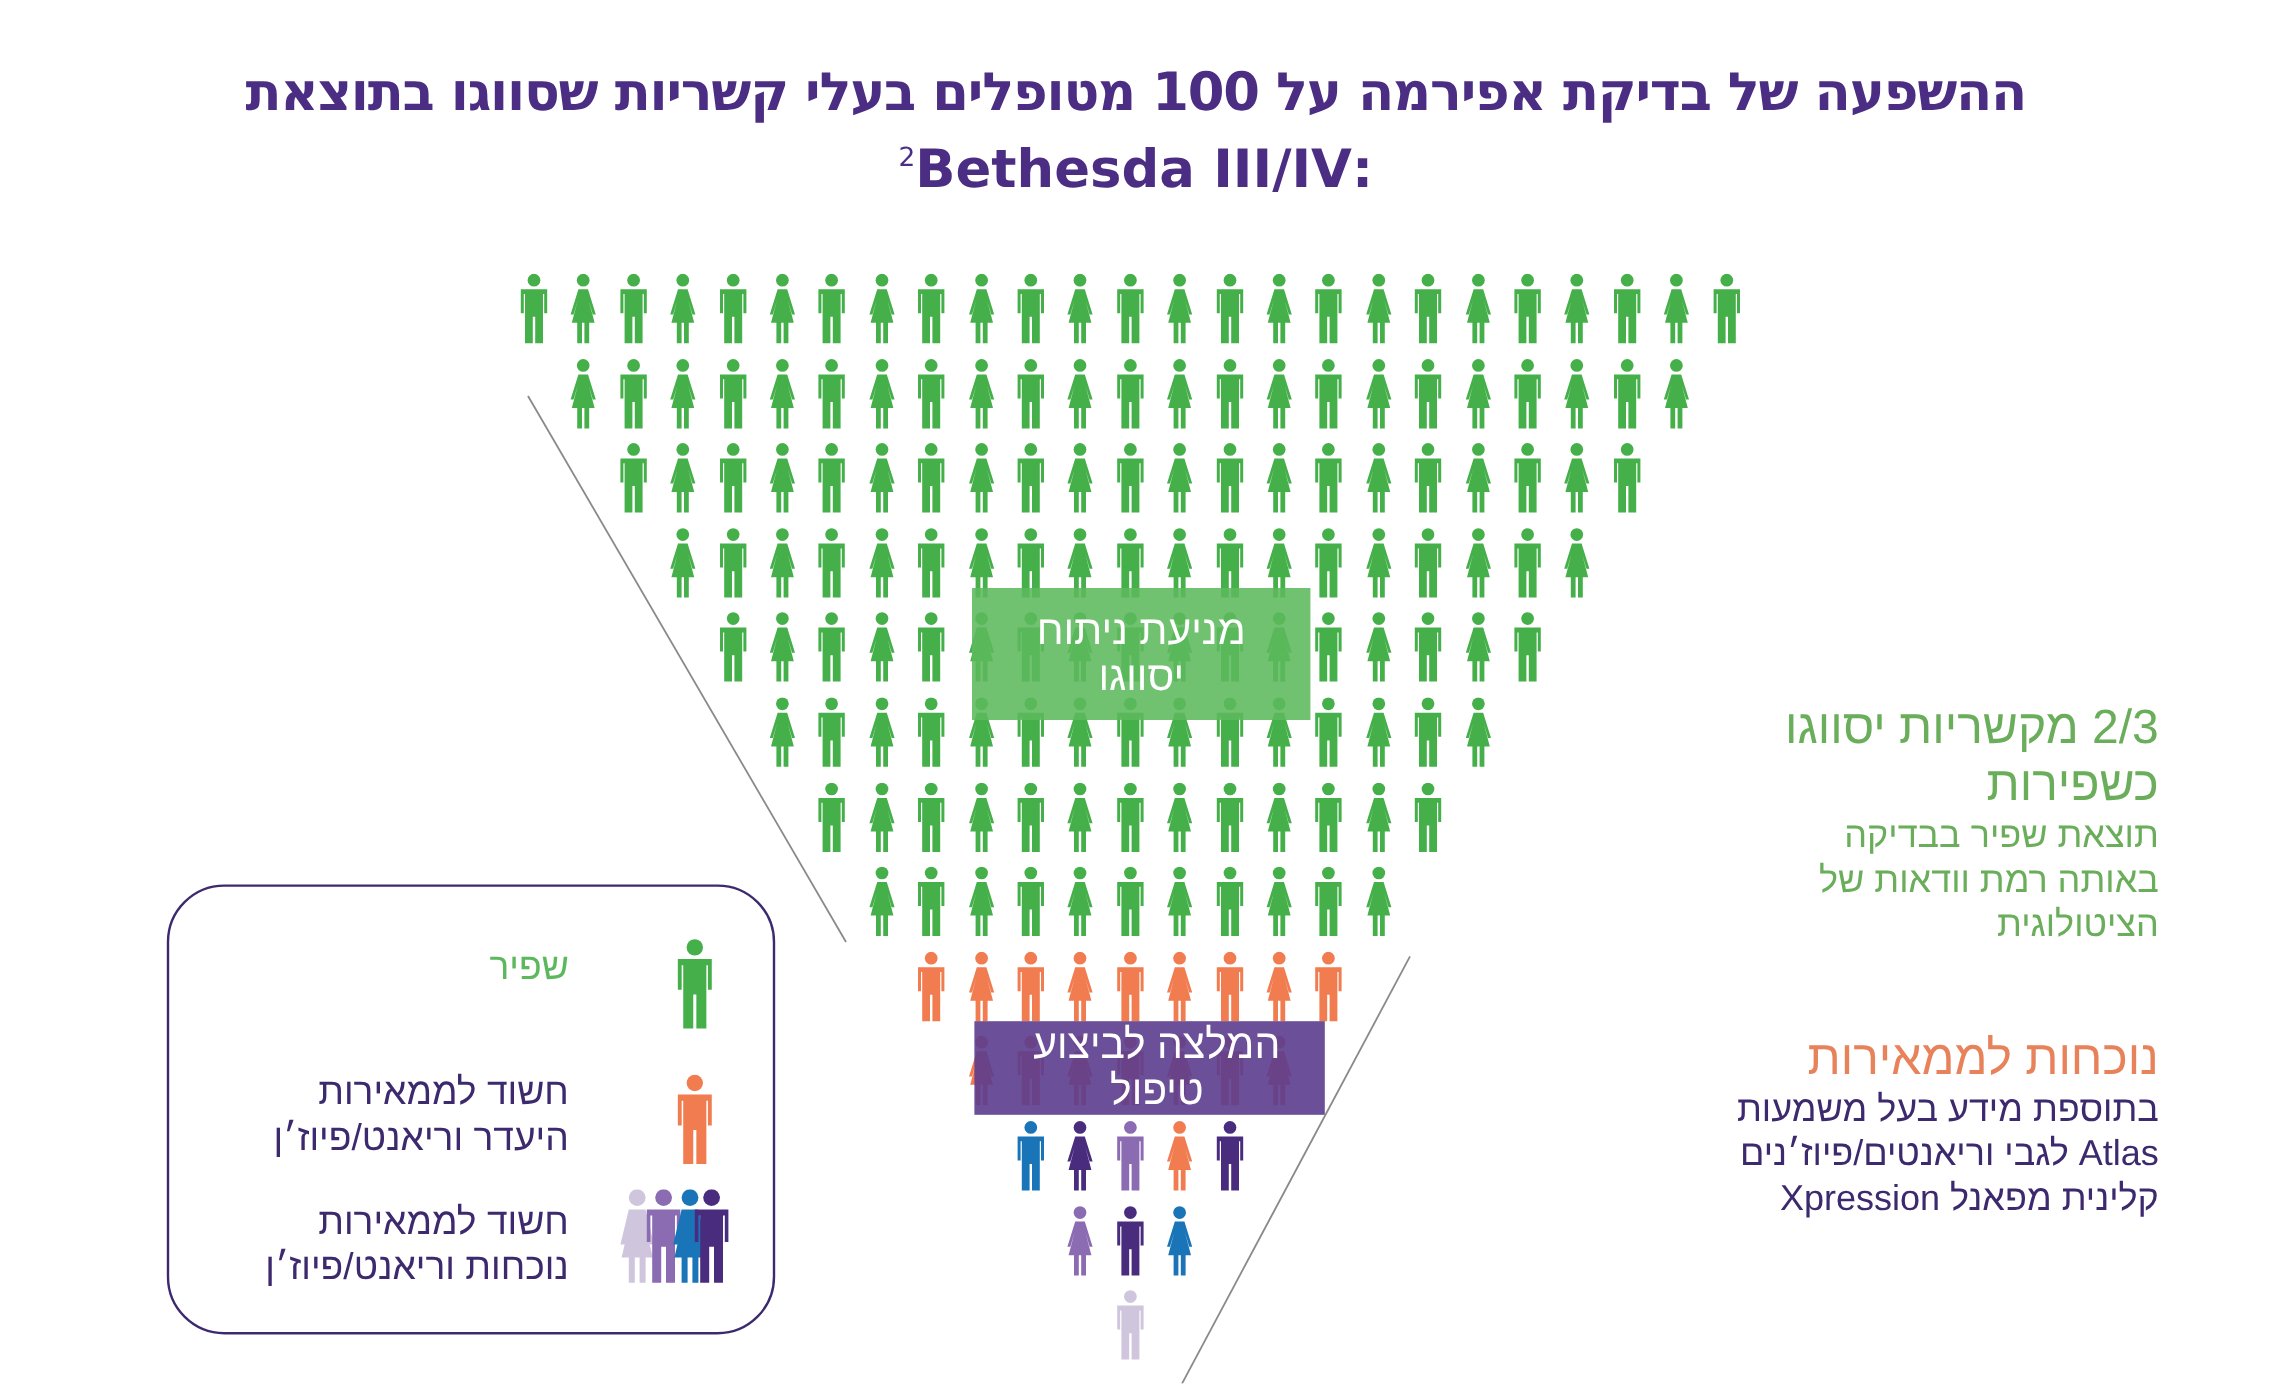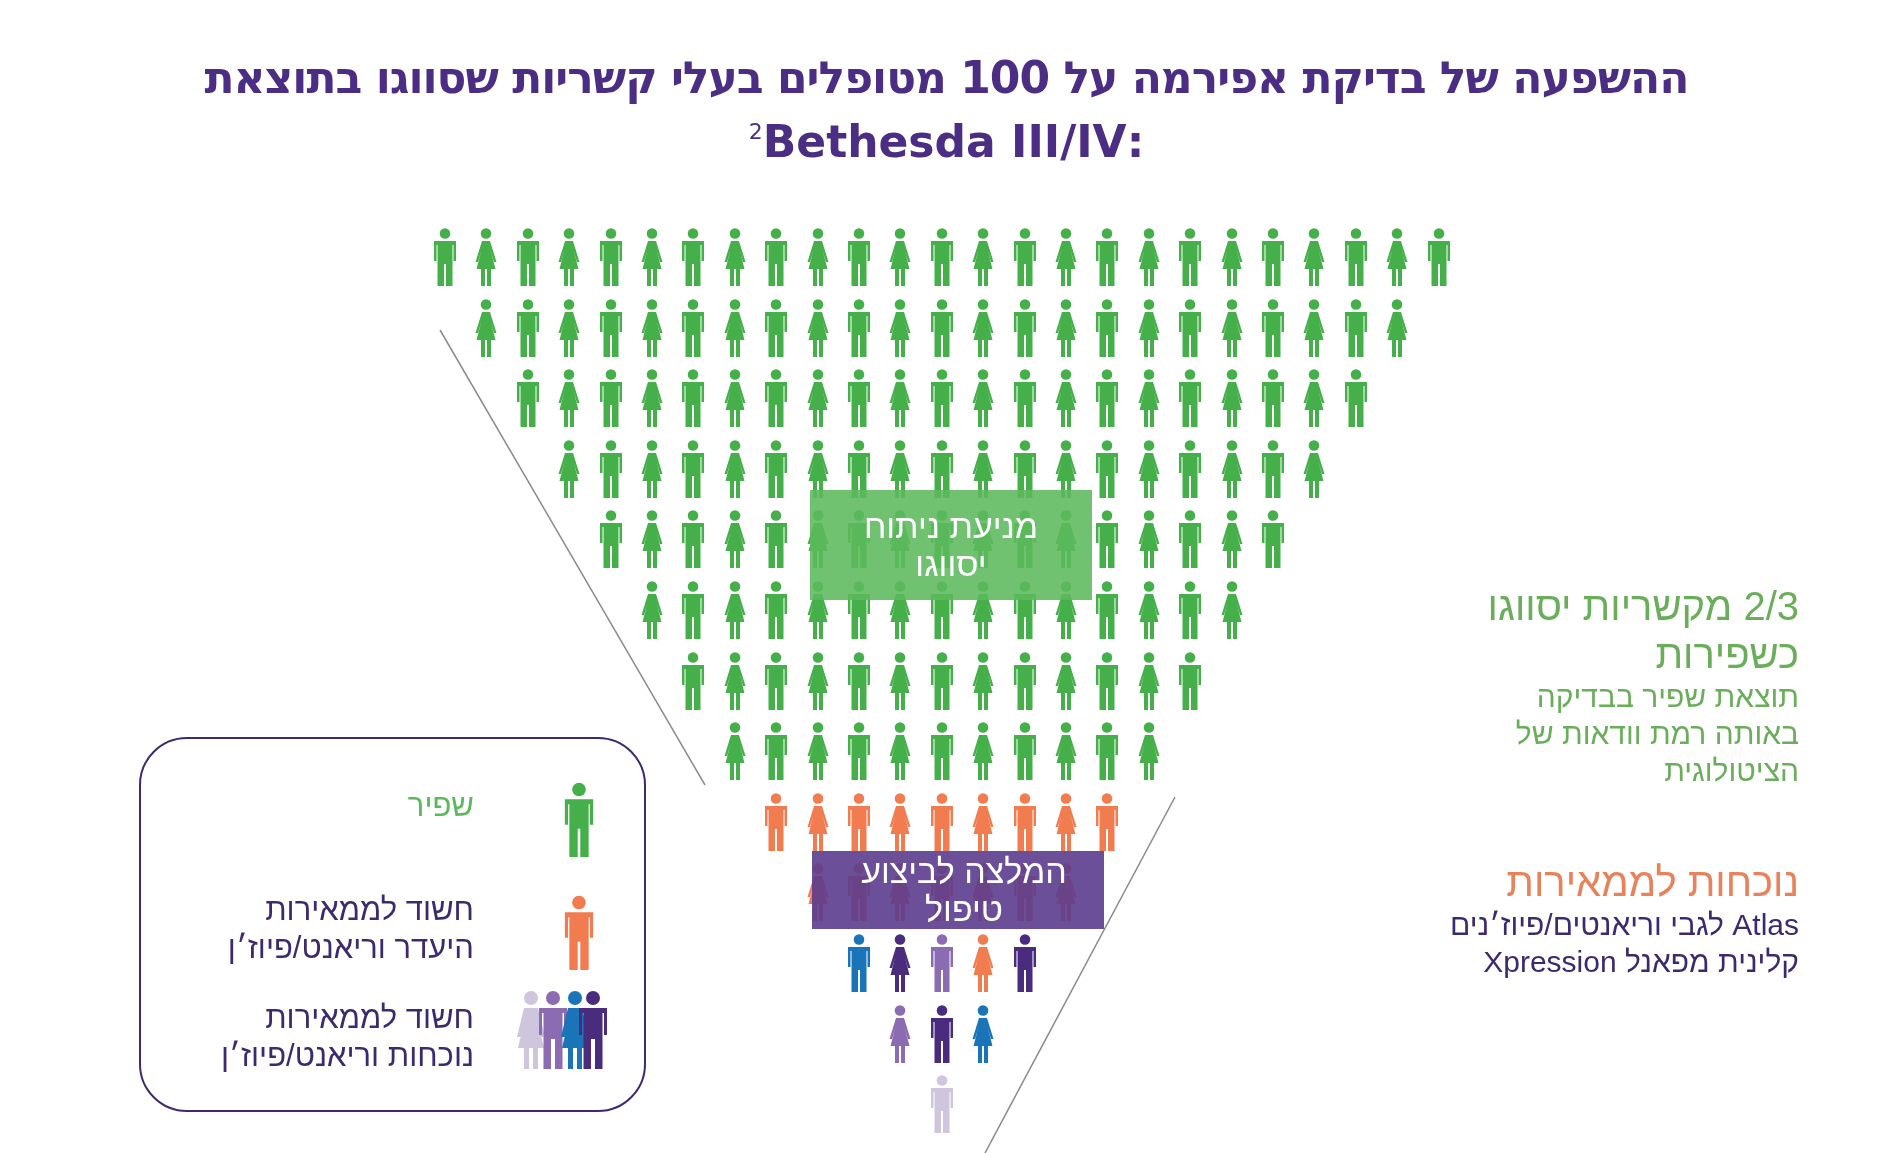--- a/index.html
+++ b/index.html
@@ -1126,15 +1126,16 @@
 
 <div class="side benign" style="top:582px;">
   <div class="head">2/3 מקשריות יסווגו</div>
   <div class="head">כשפירות</div>
   <div class="sub">תוצאת שפיר בבדיקה</div>
   <div class="sub">באותה רמת וודאות של</div>
   <div class="sub">הציטולוגית</div>
 </div>
 <div class="side suspicious" style="top:858px;">
   <div class="head">נוכחות לממאירות</div>
+  <div class="sub">בתוספת מידע בעל משמעות</div>
   <div class="sub">Atlas לגבי וריאנטים/פיוז׳נים</div>
   <div class="sub">קלינית מפאנל Xpression</div>
 </div>
 
 </body></html>

